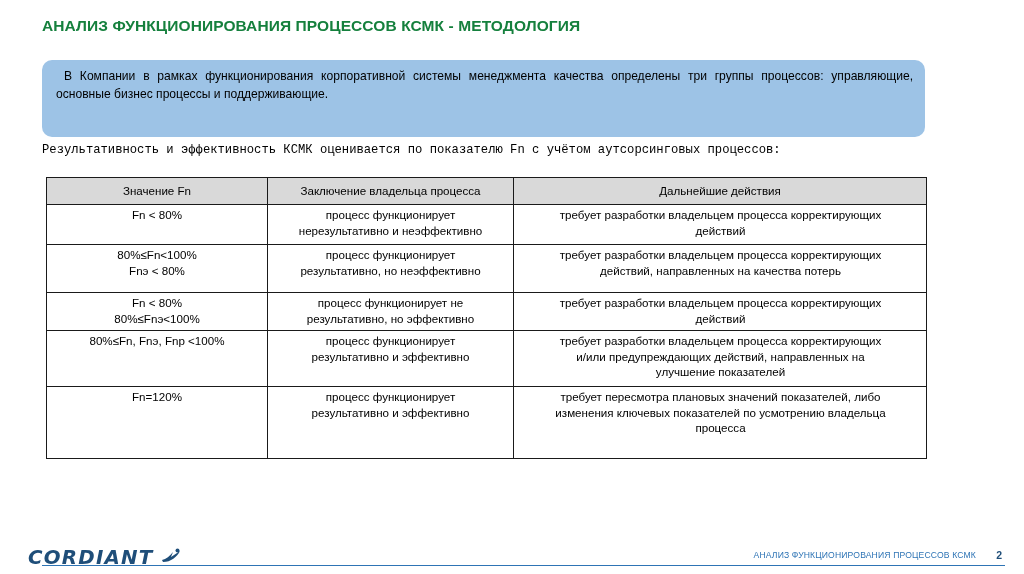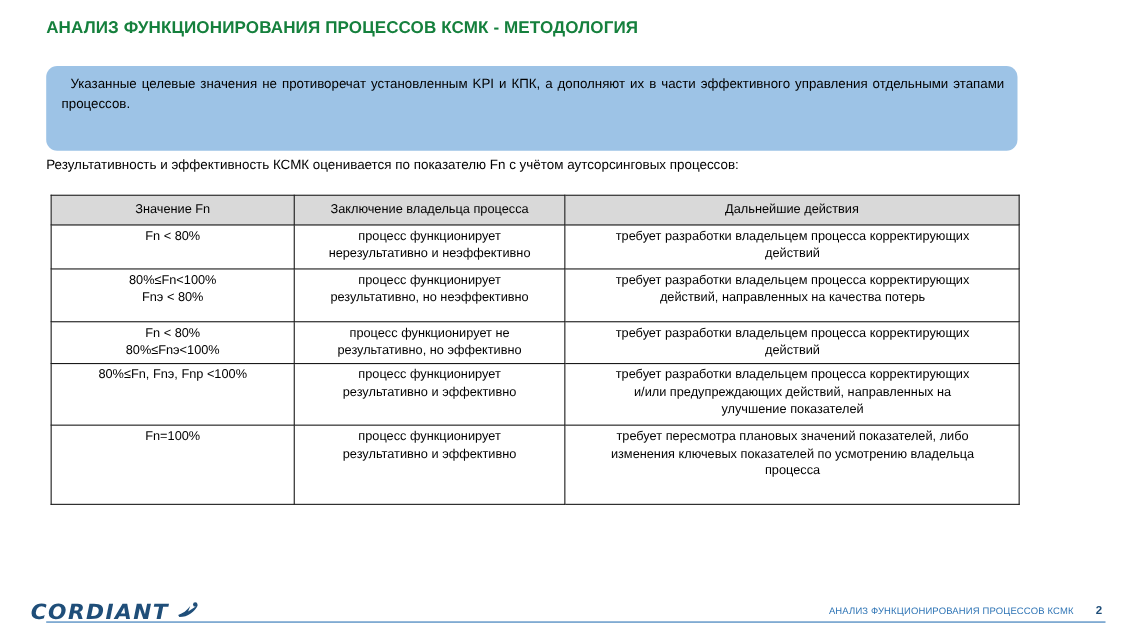--- a/index.html
+++ b/index.html
@@ -55,20 +55,21 @@
 
   
   .lead-text {
     position: absolute;
     left: 42px;
     top: 142px;
     font-size: 12.2px;
     line-height: 16px;
     color: #000;
     white-space: nowrap;
+    font-family: Liberation Mono, monospace;
   }
 
   
   .methodology-table {
     position: absolute;
     left: 46px;
     top: 177px;
     width: 880px;
     border-collapse: collapse;
     table-layout: fixed;
@@ -161,21 +162,21 @@
     font-weight: bold;
     color: #1f4e79;
   }
 </style>
 </head>
 <body>
 
 <div class="slide-title">АНАЛИЗ ФУНКЦИОНИРОВАНИЯ ПРОЦЕССОВ КСМК - МЕТОДОЛОГИЯ</div>
 
 <div class="callout">
-  <p class="indent">Указанные целевые значения не противоречат установленным KPI и КПК, а дополняют их в части эффективного управления отдельными этапами процессов.</p>
+  <p class="indent">В Компании в рамках функционирования корпоративной системы менеджмента качества определены три группы процессов: управляющие, основные бизнес процессы и поддерживающие.</p>
 </div>
 
 <div class="lead-text">Результативность и эффективность КСМК оценивается по показателю Fn с учётом аутсорсинговых процессов:</div>
 
 <table class="methodology-table">
   <colgroup>
     <col class="col-value">
     <col class="col-conclusion">
     <col class="col-action">
   </colgroup>
@@ -237,21 +238,21 @@
         <span class="cell-line">результативно и эффективно</span>
       </td>
       <td class="c-action">
         <span class="cell-line">требует разработки владельцем процесса корректирующих</span>
         <span class="cell-line">и/или предупреждающих действий, направленных на</span>
         <span class="cell-line">улучшение показателей</span>
       </td>
     </tr>
     <tr class="r6">
       <td class="c-value">
-        <span class="cell-line">Fn=100%</span>
+        <span class="cell-line">Fn=120%</span>
       </td>
       <td class="c-conclusion">
         <span class="cell-line">процесс функционирует</span>
         <span class="cell-line">результативно и эффективно</span>
       </td>
       <td class="c-action">
         <span class="cell-line">требует пересмотра плановых значений показателей, либо</span>
         <span class="cell-line">изменения ключевых показателей по усмотрению владельца</span>
         <span class="cell-line">процесса</span>
       </td>

